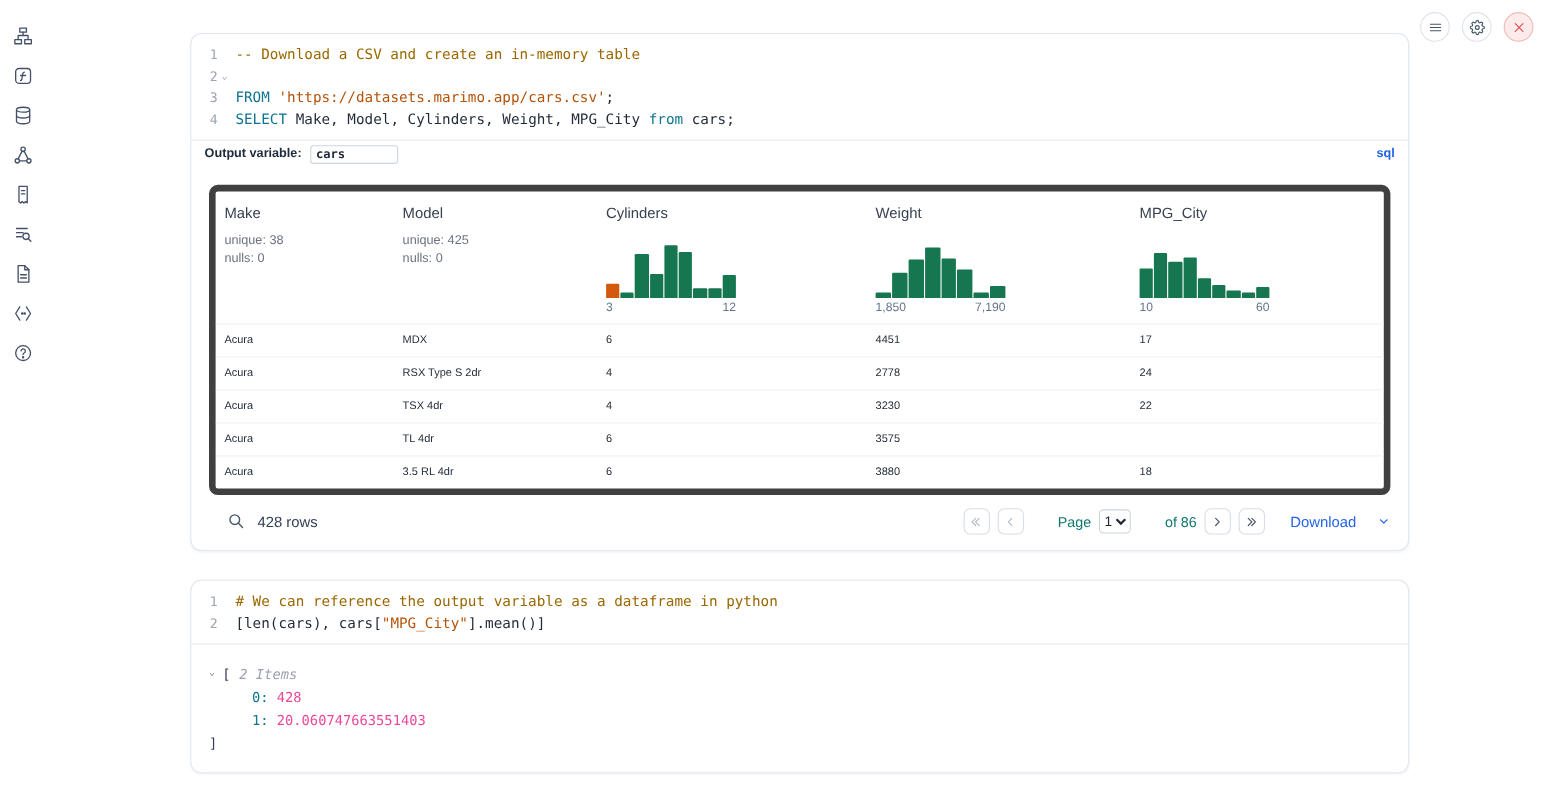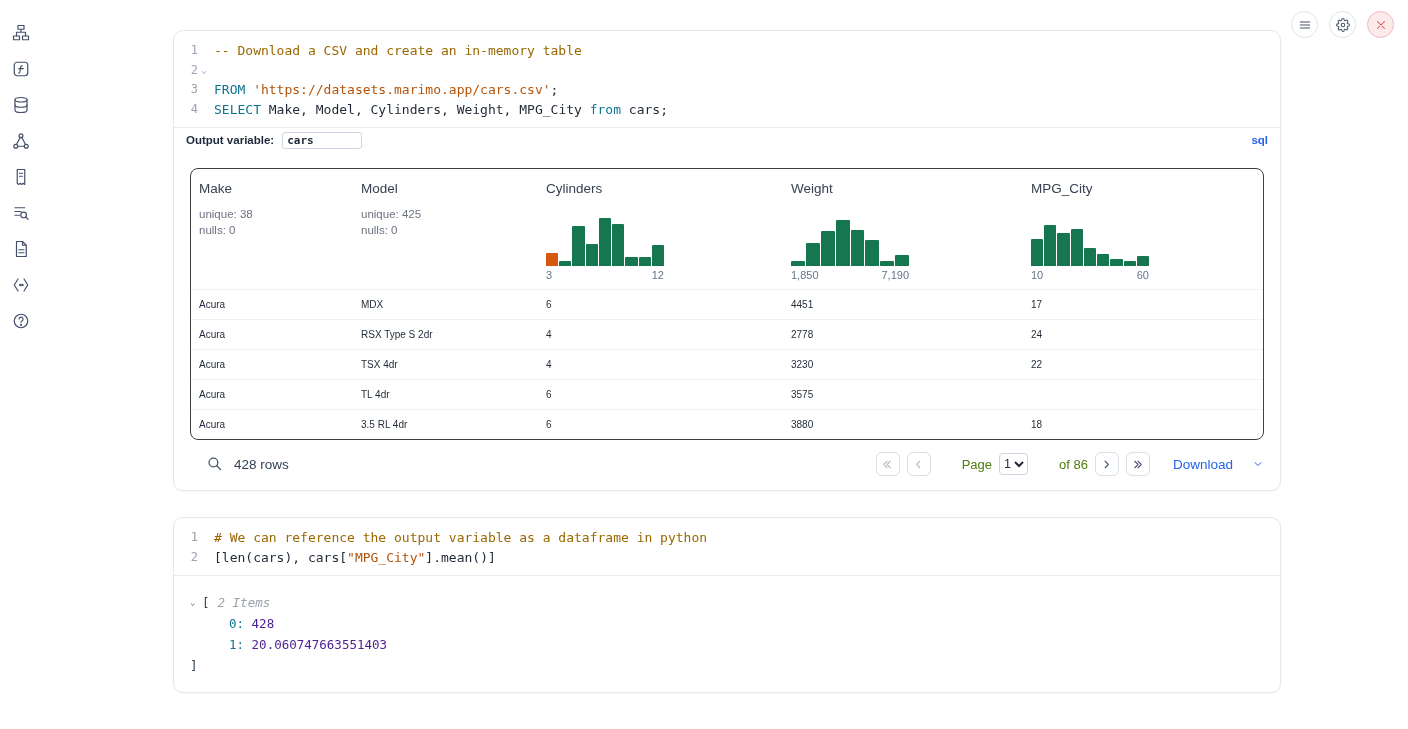--- a/index.html
+++ b/index.html
@@ -32,55 +32,55 @@
   .tk-st { color:#b45309; }
   .tk-pl { color:#1f2937; }
 
   
   .outvar-bar { border-top:1px solid #e7ebf1; display:flex; align-items:center; height:25px; padding:0 12px; }
   .outvar-label { font-size:11.5px; font-weight:700; color:#1e293b; }
   .outvar-input { margin-left:8px; width:80px; height:17px; border:1px solid #cbd5e1; border-radius:3px; font-family:"DejaVu Sans Mono", monospace; font-size:11px; font-weight:700; color:#1f2937; padding:0 4px; }
   .lang-badge { margin-left:auto; font-size:11.5px; font-weight:700; color:#2563eb; }
 
   
-  .table-wrap { margin:16px 16px 0 16px; border:1px solid #404040; border-radius:8px; overflow:hidden; --cols:162px 185px 245px 240px 1fr; }
+  .table-wrap { margin:16px 16px 0 16px; border:6px solid #404040; border-radius:8px; overflow:hidden; --cols:162px 185px 245px 240px 1fr; }
   .thead { display:grid; grid-template-columns:var(--cols); }
   .th { height:120px; padding:12px 8px 8px 8px; display:flex; flex-direction:column; }
   .th-label { font-size:13.5px; color:#374151; }
   .th-stats { margin-top:10px; font-size:11.5px; color:#6b7280; line-height:16px; }
   .hist { width:118px; margin-top:auto; }
   .hist-bars { height:50px; display:flex; align-items:flex-end; gap:1px; }
   .hist-bar { flex:1; border-radius:1px 1px 0 0; }
   .hist-axis { display:flex; justify-content:space-between; font-size:11px; color:#64748b; margin-top:3px; }
   .tr { display:grid; grid-template-columns:var(--cols); border-top:1px solid #eef1f5; }
   .td { padding:9px 8px; font-size:10px; color:#1f2937; }
 
   
   .table-footer { display:flex; align-items:center; margin:8px 16px 0 16px; padding:4px 0 14px 0; }
   .search-btn { width:18px; height:18px; color:#475569; margin-left:16px; cursor:pointer; }
   .search-btn svg { width:17px; height:17px; stroke:currentColor; fill:none; stroke-width:1.8; stroke-linecap:round; }
   .row-count { margin-left:10px; font-size:13.5px; color:#334155; }
   .pager { margin-left:auto; display:flex; align-items:center; gap:7px; }
   .pg-btn { width:24px; height:24px; border:1px solid #d8dee6; border-radius:6px; background:#fff; display:flex; align-items:center; justify-content:center; color:#475569; cursor:pointer; }
   .pg-btn svg { width:13px; height:13px; stroke:currentColor; fill:none; stroke-width:2; stroke-linecap:round; stroke-linejoin:round; }
   .pg-btn.muted { color:#b2bcc9; }
-  .pg-label { font-size:13px; color:#4d7c0f;padding-left:24px; }
+  .pg-label { font-size:13px; color:#0f766e;padding-left:24px; }
   .pg-select { font-size:12.5px; color:#1f2937; border:1px solid #cbd5e1; border-radius:4px; height:22px; background:#fff; }
   .download { margin-left:16px; display:flex; align-items:center; gap:19px; color:#2563eb; font-size:13.5px; cursor:pointer;text-align:right; }
   .download svg { width:12px; height:12px; stroke:#2563eb; fill:none; stroke-width:2; stroke-linecap:round; stroke-linejoin:round; }
 
   
   .py-output { border-top:1px solid #e7ebf1; padding:16px 16px 16px 16px; font-family:"DejaVu Sans Mono", monospace; font-size:12.5px; line-height:21px; color:#334155; }
   .tree-line1 { display:flex; align-items:center; }
   .tree-chevron { width:12px; font-size:9px; color:#64748b; cursor:pointer; }
   .tree-bracket { color:#334155; }
   .tree-items { margin-left:8px; color:#9ca3af; font-style:italic; }
   .tree-entry { margin-left:39px; }
   .tree-key { color:#0e7490; }
-  .tree-val { color:#4c1d95; }
+  .tree-val { color:#ec4899; }
   .tree-close { margin-left:0; }
 </style>
 </head>
 <body>
 
 <div class="sidebar">
   <span class="sb-icon">
     <svg viewBox="0 0 24 24">
         <rect x="8" y="2" width="8" height="5"></rect>
         <rect x="2" y="16" width="8" height="5"></rect>

